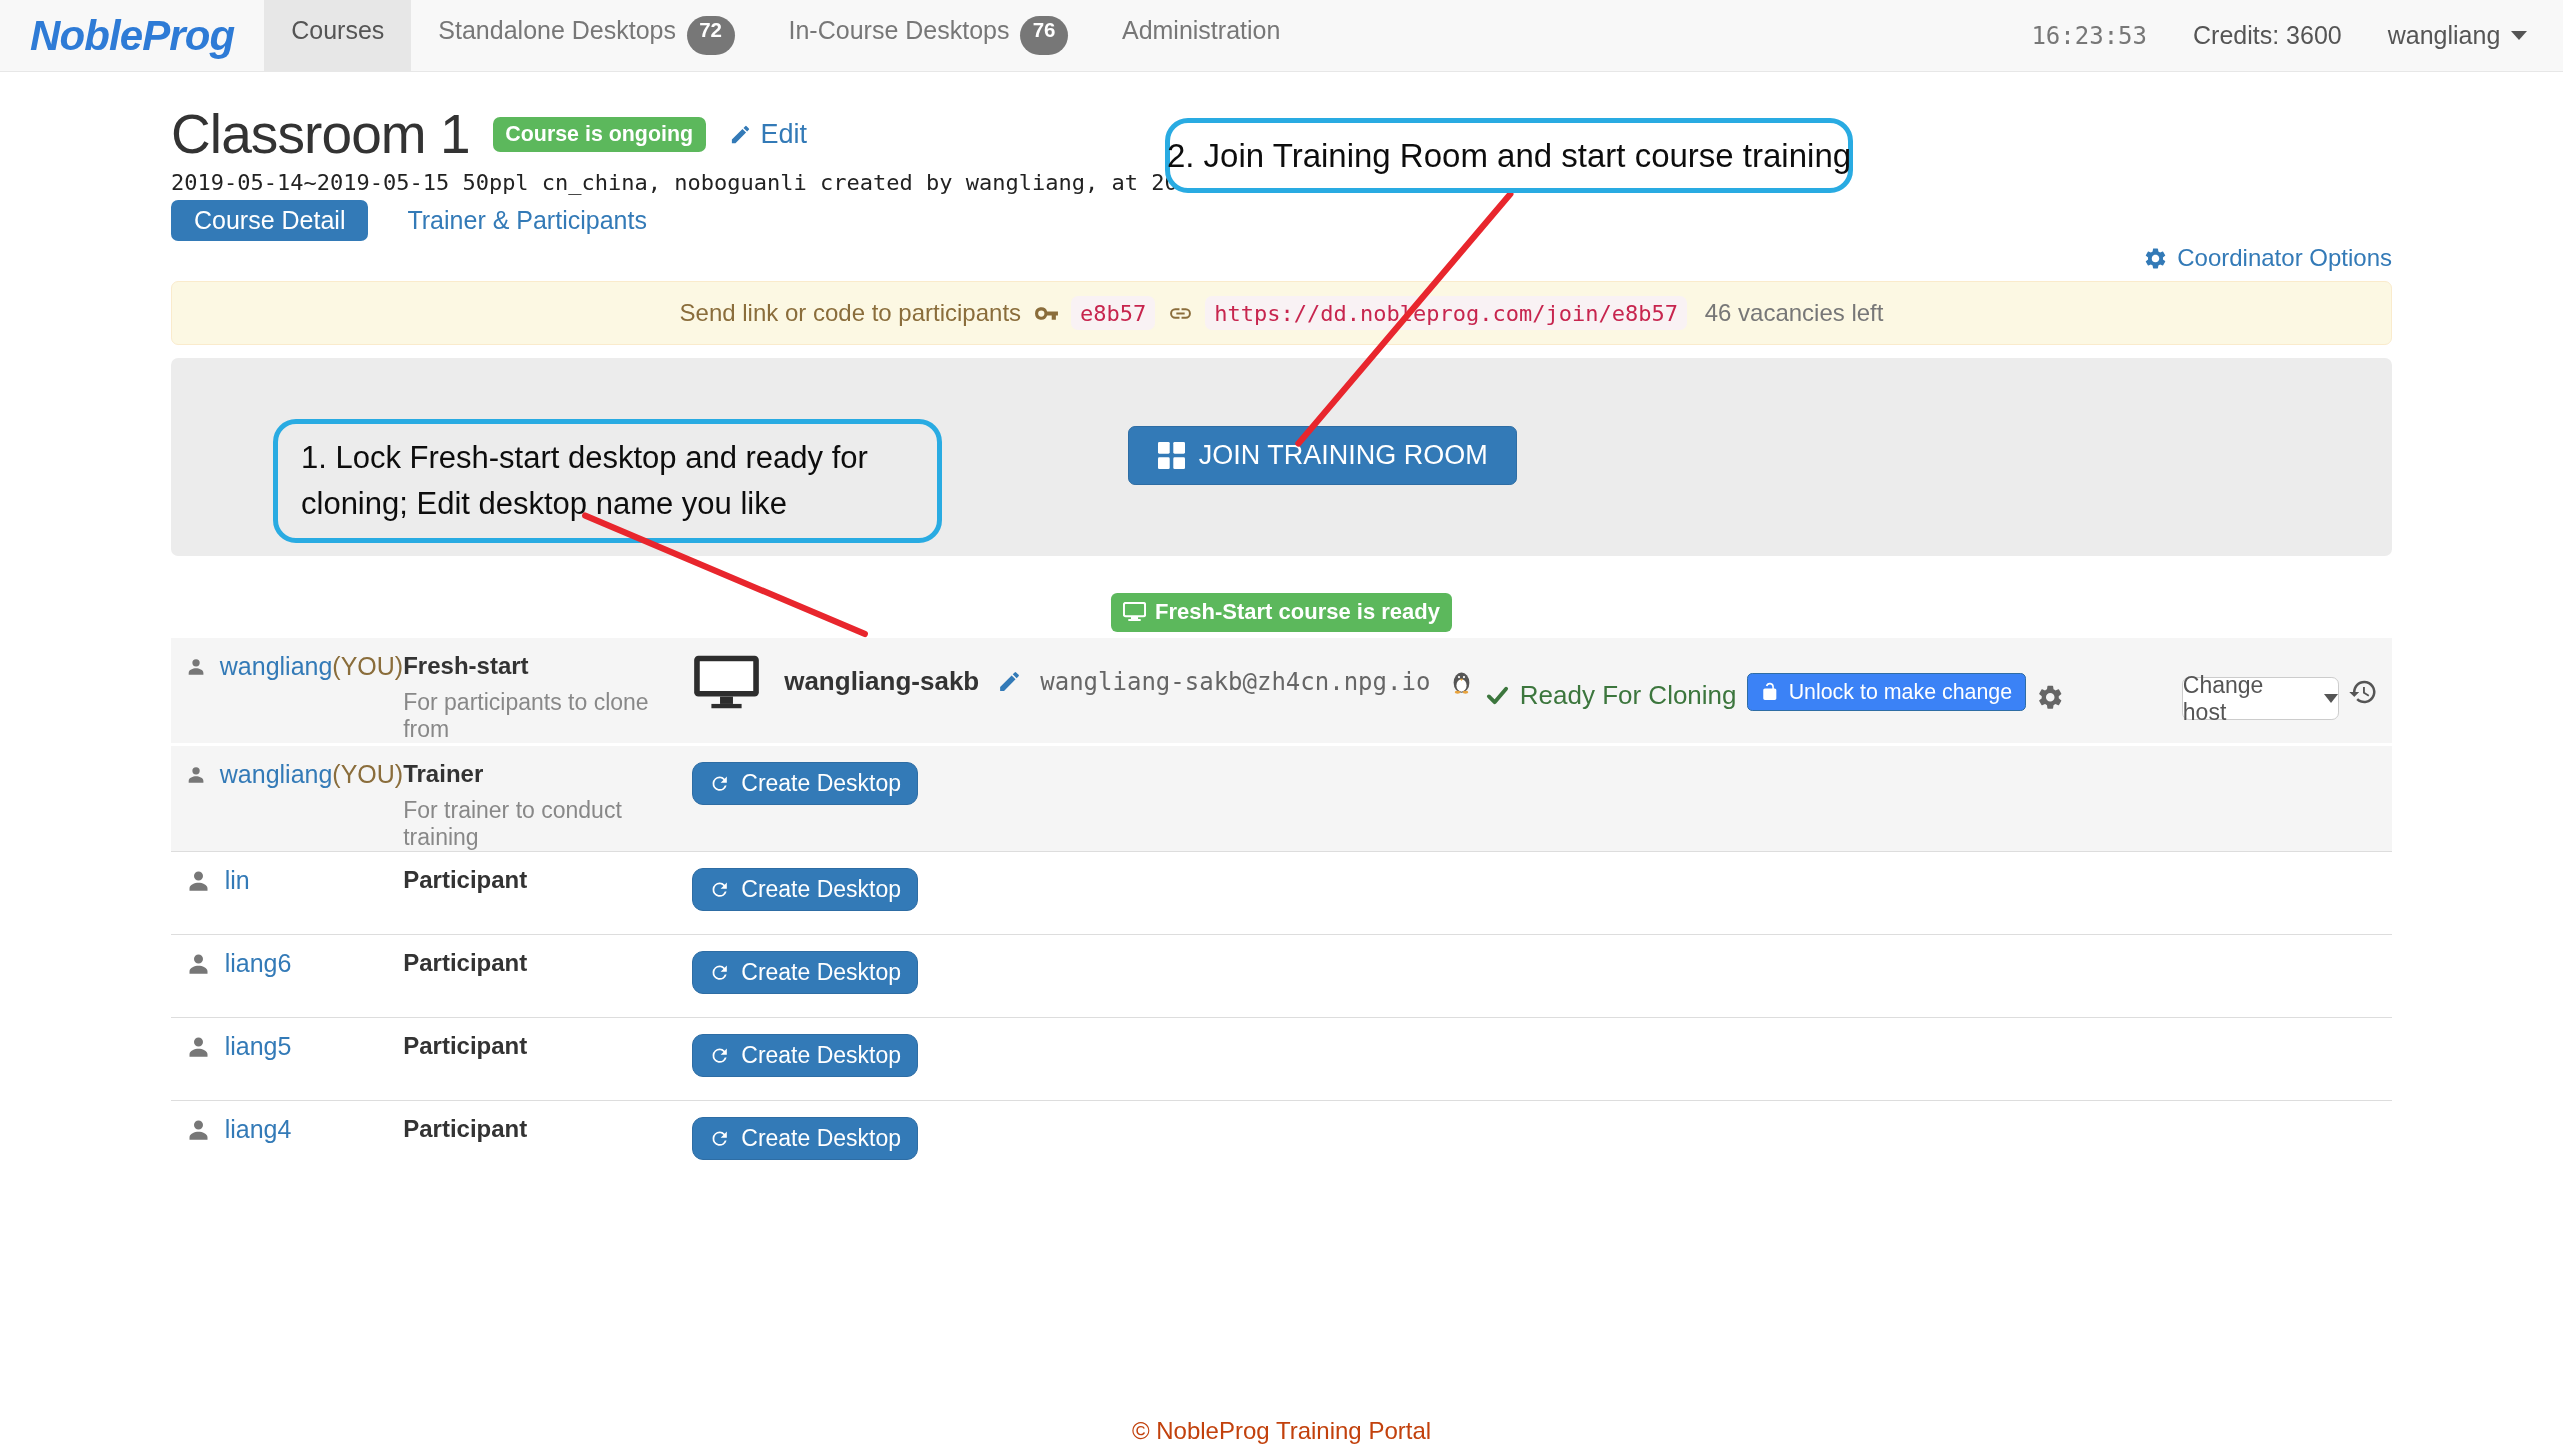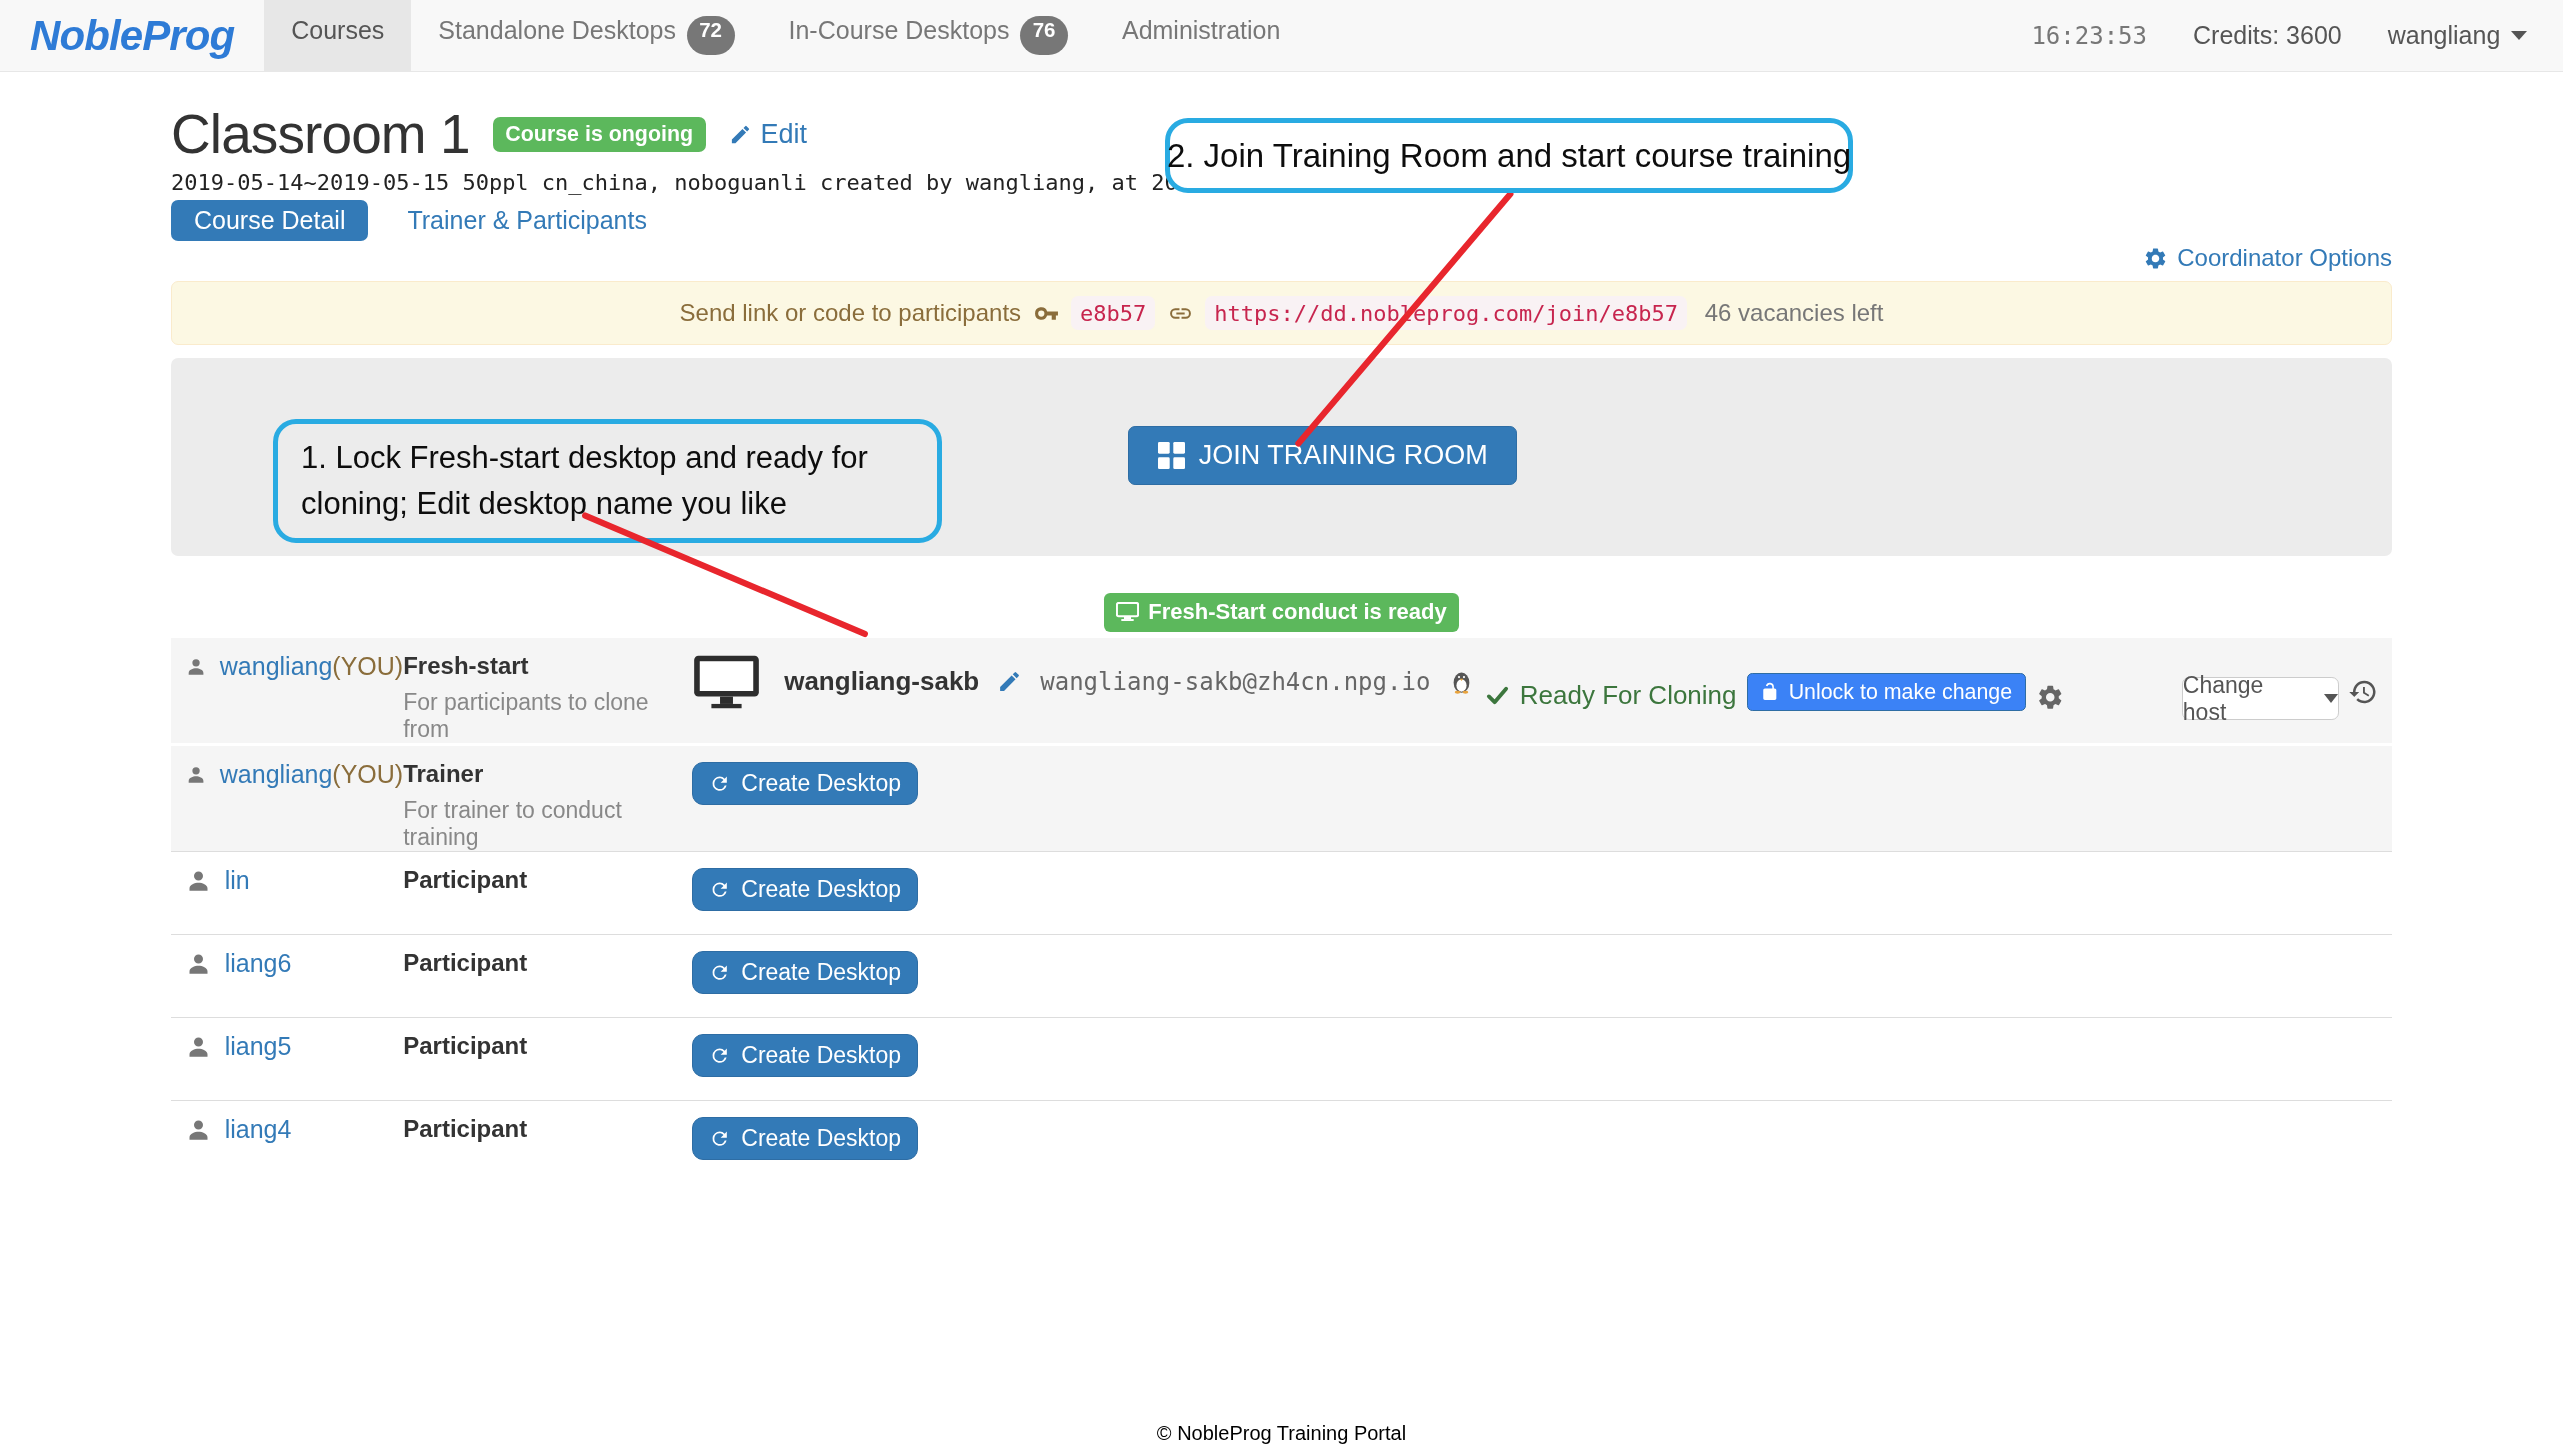--- a/index.html
+++ b/index.html
@@ -84,21 +84,21 @@
 
   .col-host{display:flex;align-items:center;gap:9px;margin-left:auto;margin-top:25px;}
   .host-select{width:157px;height:43px;border:0.9px solid #ccc;border-radius:7.1px;background:#fff;display:flex;align-items:center;
                justify-content:center;gap:36px;font-size:23px;color:#555;cursor:pointer;box-sizing:border-box;}
   .host-caret{width:0;height:0;border-left:7.1px solid transparent;border-right:7.1px solid transparent;border-top:9px solid #555;}
   .history-btn{cursor:pointer;display:flex;align-items:center;margin-top:-12.5px;}
 
   .create-btn{background:#337ab7;border:0.9px solid #2e6da4;color:#fff;font-size:23px;padding:9px 16px;border-radius:11px;
               display:flex;gap:10.7px;align-items:center;width:max-content;cursor:pointer;line-height:1;margin-top:1.8px;}
 
-  .footer{position:absolute;left:0;right:0;bottom:9px;text-align:center;font-size:20px;color:#000000;}
+  .footer{position:absolute;left:0;right:0;bottom:9px;text-align:center;font-size:24px;color:#c2410c;}
 </style>
 </head>
 <body>
 
 <div class="page">
 
   <div class="navbar">
     <div class="brand">NobleProg</div>
     <div class="nav-item active">
       <span>Courses</span>
@@ -180,21 +180,21 @@
         <span>JOIN TRAINING ROOM</span>
       </div>
     </div>
 
     <div class="ready-badge">
       <svg width="23" height="19.6" viewBox="0 0 26 22">
           <rect x="1" y="1" width="24" height="15" rx="2" fill="none" stroke="#fff" stroke-width="2.4"></rect>
           <rect x="9" y="16" width="8" height="3.2" fill="#fff"></rect>
           <rect x="6" y="19.2" width="14" height="2.2" fill="#fff"></rect>
         </svg>
-      <span>Fresh-Start conduct is ready</span>
+      <span>Fresh-Start course is ready</span>
     </div>
 
     <div class="table">
 
       <div class="trow gray row-fresh">
         <div class="col-user">
           <svg width="27" height="27" viewBox="0 0 24 24">
               <path fill="#777" d="M12 12a4 4 0 1 0 0-8 4 4 0 0 0 0 8zm0 2c-3.3 0-8 1.7-8 5v2h16v-2c0-3.3-4.7-5-8-5z"></path>
             </svg>
           <span><a class="user-link">wangliang</a><span class="you">(YOU)</span></span>

